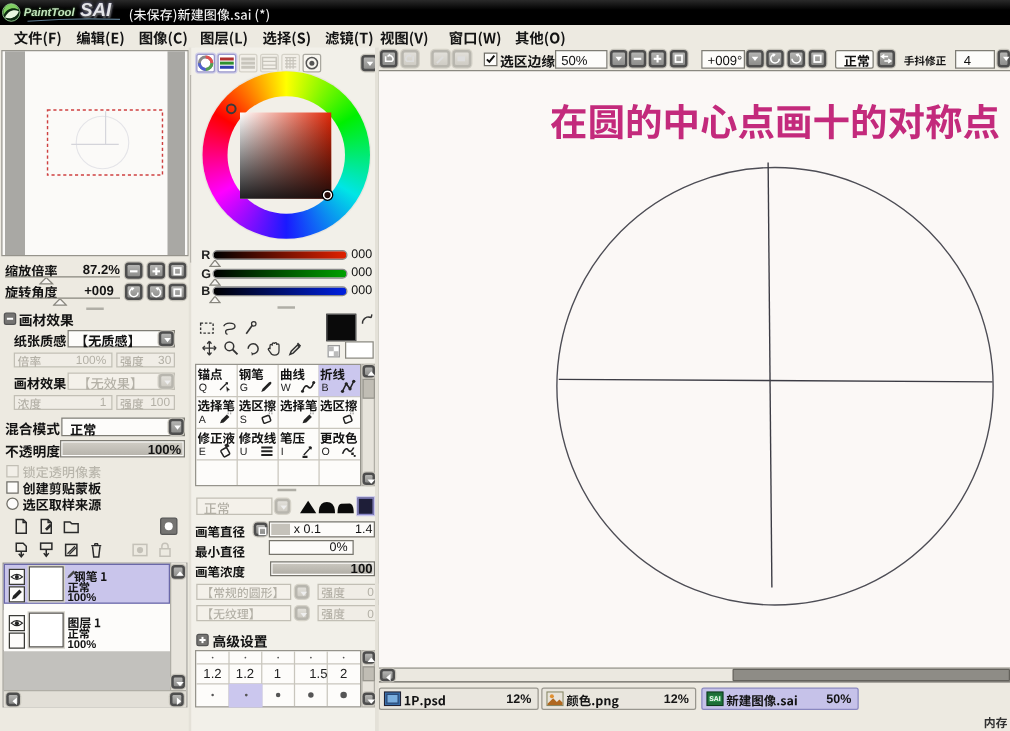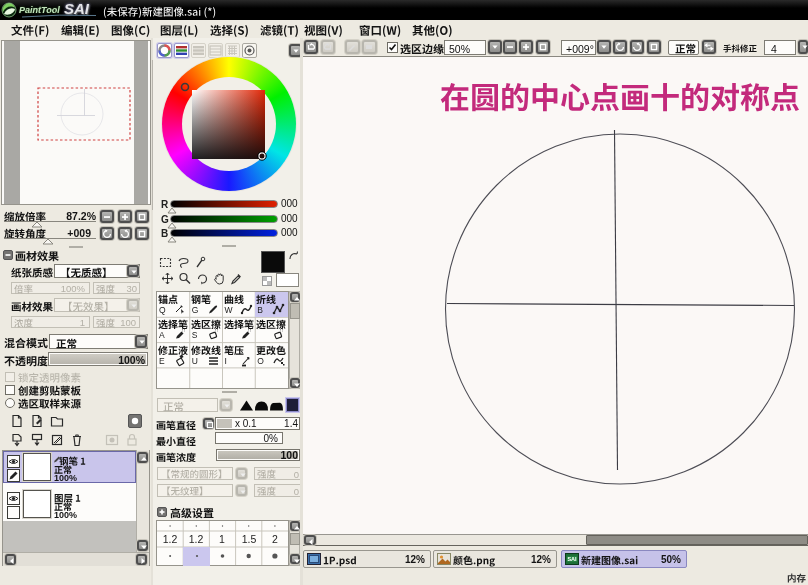--- a/index.html
+++ b/index.html
@@ -820,21 +820,21 @@
     <circle cx="117.89999999999999" cy="5" r="0.7" fill="#555"></circle>
     <circle cx="117.89999999999999" cy="35" r="2.6" fill="#555"></circle>
   </svg>
 <div style="position:absolute;left:183px;top:547px;width:27px;height:19px;background:#CBC7EE"></div>
 <svg style="position:absolute;left:195px;top:554px" width="4" height="4">
     <circle cx="2" cy="2" r="1.1" fill="#555"></circle>
   </svg>
 <div style="position:absolute;left:157px;top:533px;width:26px;text-align:center;font-size:10.5px;color:#222">1.2</div>
 <div style="position:absolute;left:183px;top:533px;width:26px;text-align:center;font-size:10.5px;color:#222">1.2</div>
 <div style="position:absolute;left:209px;top:533px;width:26px;text-align:center;font-size:10.5px;color:#222">1</div>
-<div style="position:absolute;left:236px;top:533px;width:26px;text-align:center;font-size:10.5px;color:#222">1.5</div>
+<div style="position:absolute;left:236px;top:533px;width:26px;text-align:right;font-size:10.5px;color:#222">1.5</div>
 <div style="position:absolute;left:262px;top:533px;width:26px;text-align:center;font-size:10.5px;color:#222">2</div>
 <div style="position:absolute;left:289px;top:520px;width:11px;height:46px;background:#E6E3DB;border:1px solid #b0aea6"></div>
 <div class="btn" style="left:290px;top:521px;width:10px;height:10px">
     <div class="btnin"></div>
     <svg style="position:absolute;left:2px;top:2px" width="10" height="10" viewBox="0 0 10 10">
       <path d="M2 6.5 L5 3 L8 6.5Z" fill="#fff"></path>
     </svg>
   </div>
 <div style="position:absolute;left:290px;top:533px;width:10px;height:12px;background:#C0BDB4;border:1px solid #98968e"></div>
 <div class="btn" style="left:290px;top:554px;width:10px;height:10px">

